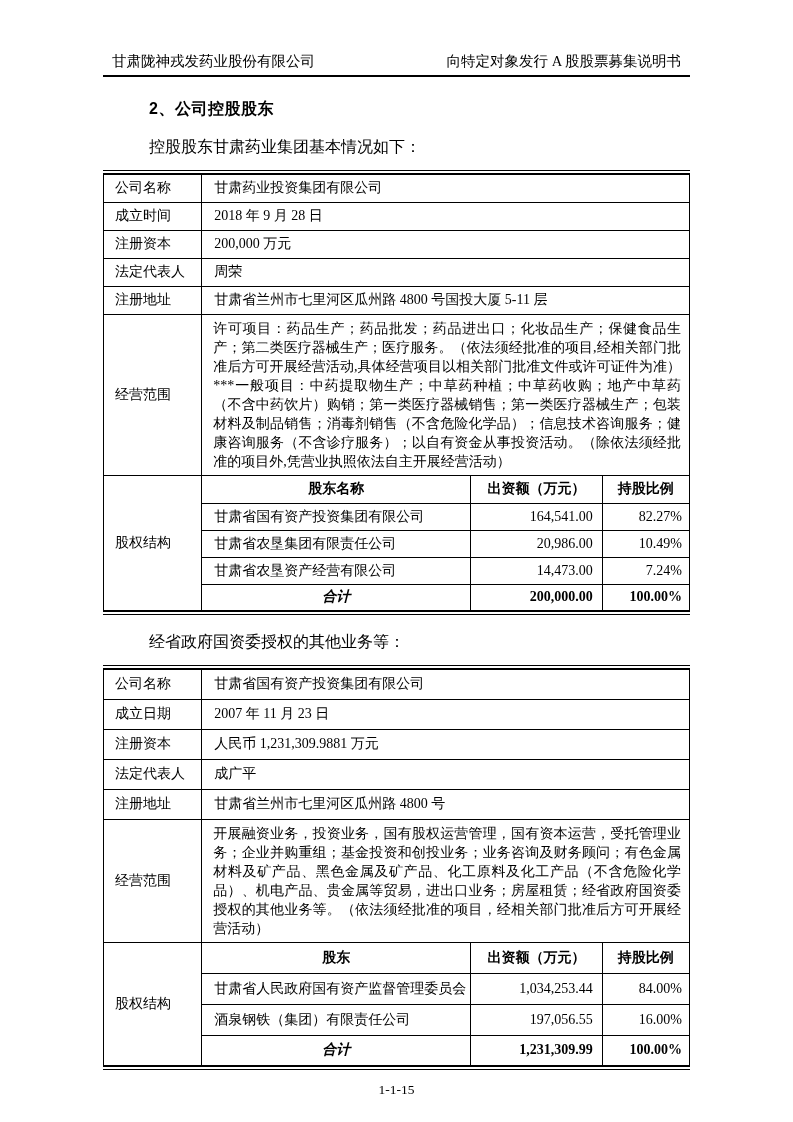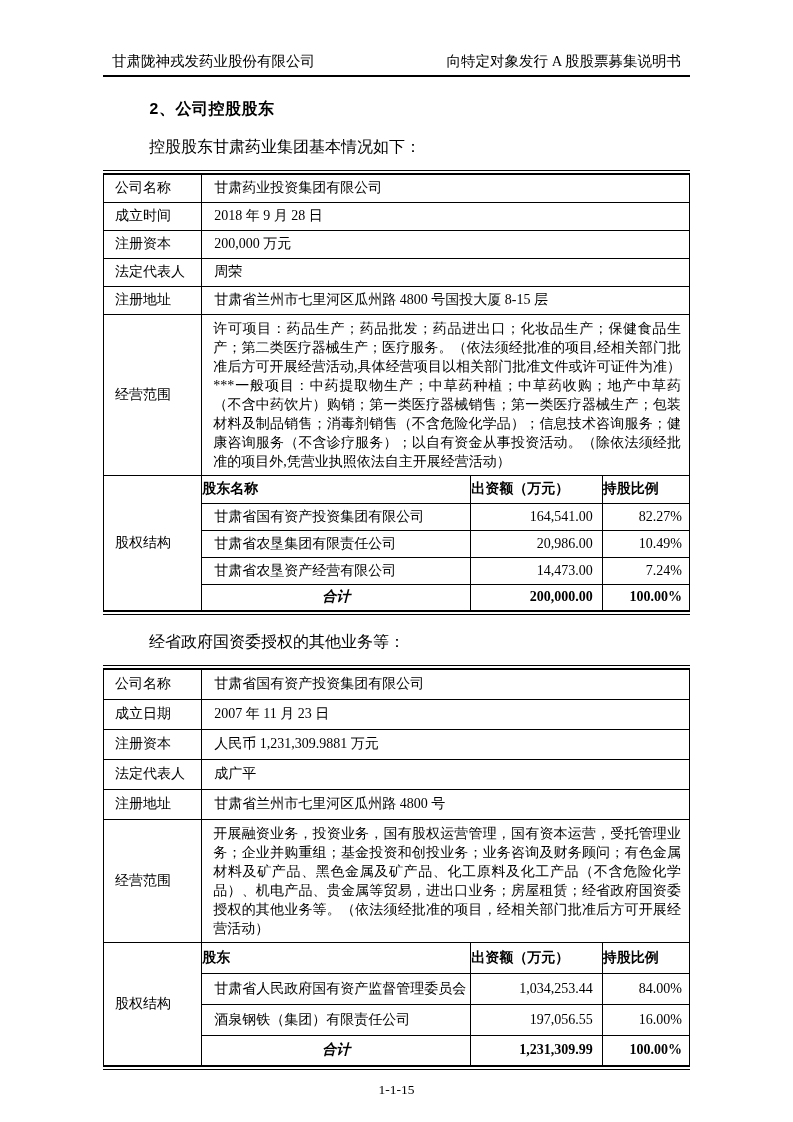--- a/index.html
+++ b/index.html
@@ -17,21 +17,21 @@
     margin-top: 52px;
     display: flex; justify-content: space-between; align-items: flex-start;
     padding: 0 9px 5px 9px;
     border-bottom: 2px solid #000;
     font-size: 14.5px; line-height: 18px;
   }
 
   
   .section-title {
     margin: 22px 0 0 46px;
-    font-family: Liberation Mono, monospace;
+    font-family: Liberation Sans, sans-serif;
     font-weight: bold; font-size: 16px; letter-spacing: 0.5px;
   }
   .intro {
     margin: 17px 0 0 46px;
     font-size: 16px; line-height: 20px;
   }
 
   
   .tablewrap {
     margin-top: 13px;
@@ -53,21 +53,21 @@
   col.c-pct   { width: 87px; }
 
   tr.info-row { height: 28px; }
   .t2 tr.info-row { height: 30px; }
   td.label { padding-left: 11px; text-align: left; margin-top: 12px; }
   td.value { padding-left: 12px; }
   td.scope { padding: 4px 8px 4px 11px; line-height: 19px; text-align: justify; }
 
   tr.sh-head { height: 28px; }
   .t2 tr.sh-head { height: 31px; }
-  th { font-weight: bold; text-align: left; }
+  th { font-weight: bold; text-align: center; }
   tr.sh-row { height: 27px; }
   .t2 tr.sh-row { height: 31px; }
   td.name { padding-left: 12px; text-align: left; }
   td.num  { text-align: right; padding-right: 9px; }
   td.pct  { text-align: right; padding-right: 7px; }
   tr.total td { font-weight: bold; }
   tr.total td.name { text-align: center; padding-left: 0; font-style: italic; }
 
   
   .page-footer {
@@ -110,21 +110,21 @@
         <tr class="info-row">
           <td class="label">注册资本</td>
           <td class="value" colspan="3">200,000 万元</td>
         </tr>
         <tr class="info-row">
           <td class="label">法定代表人</td>
           <td class="value" colspan="3">周荣</td>
         </tr>
         <tr class="info-row">
           <td class="label">注册地址</td>
-          <td class="value" colspan="3">甘肃省兰州市七里河区瓜州路 4800 号国投大厦 8-15 层</td>
+          <td class="value" colspan="3">甘肃省兰州市七里河区瓜州路 4800 号国投大厦 5-11 层</td>
         </tr>
         <tr>
           <td class="label">经营范围</td>
           <td class="scope" colspan="3">许可项目：药品生产；药品批发；药品进出口；化妆品生产；保健食品生产；第二类医疗器械生产；医疗服务。（依法须经批准的项目,经相关部门批准后方可开展经营活动,具体经营项目以相关部门批准文件或许可证件为准）***一般项目：中药提取物生产；中草药种植；中草药收购；地产中草药（不含中药饮片）购销；第一类医疗器械销售；第一类医疗器械生产；包装材料及制品销售；消毒剂销售（不含危险化学品）；信息技术咨询服务；健康咨询服务（不含诊疗服务）；以自有资金从事投资活动。（除依法须经批准的项目外,凭营业执照依法自主开展经营活动）</td>
         </tr>
         <tr class="sh-head">
           <td class="label" rowspan="5">股权结构</td>
           <th>股东名称</th>
           <th>出资额（万元）</th>
           <th>持股比例</th>

